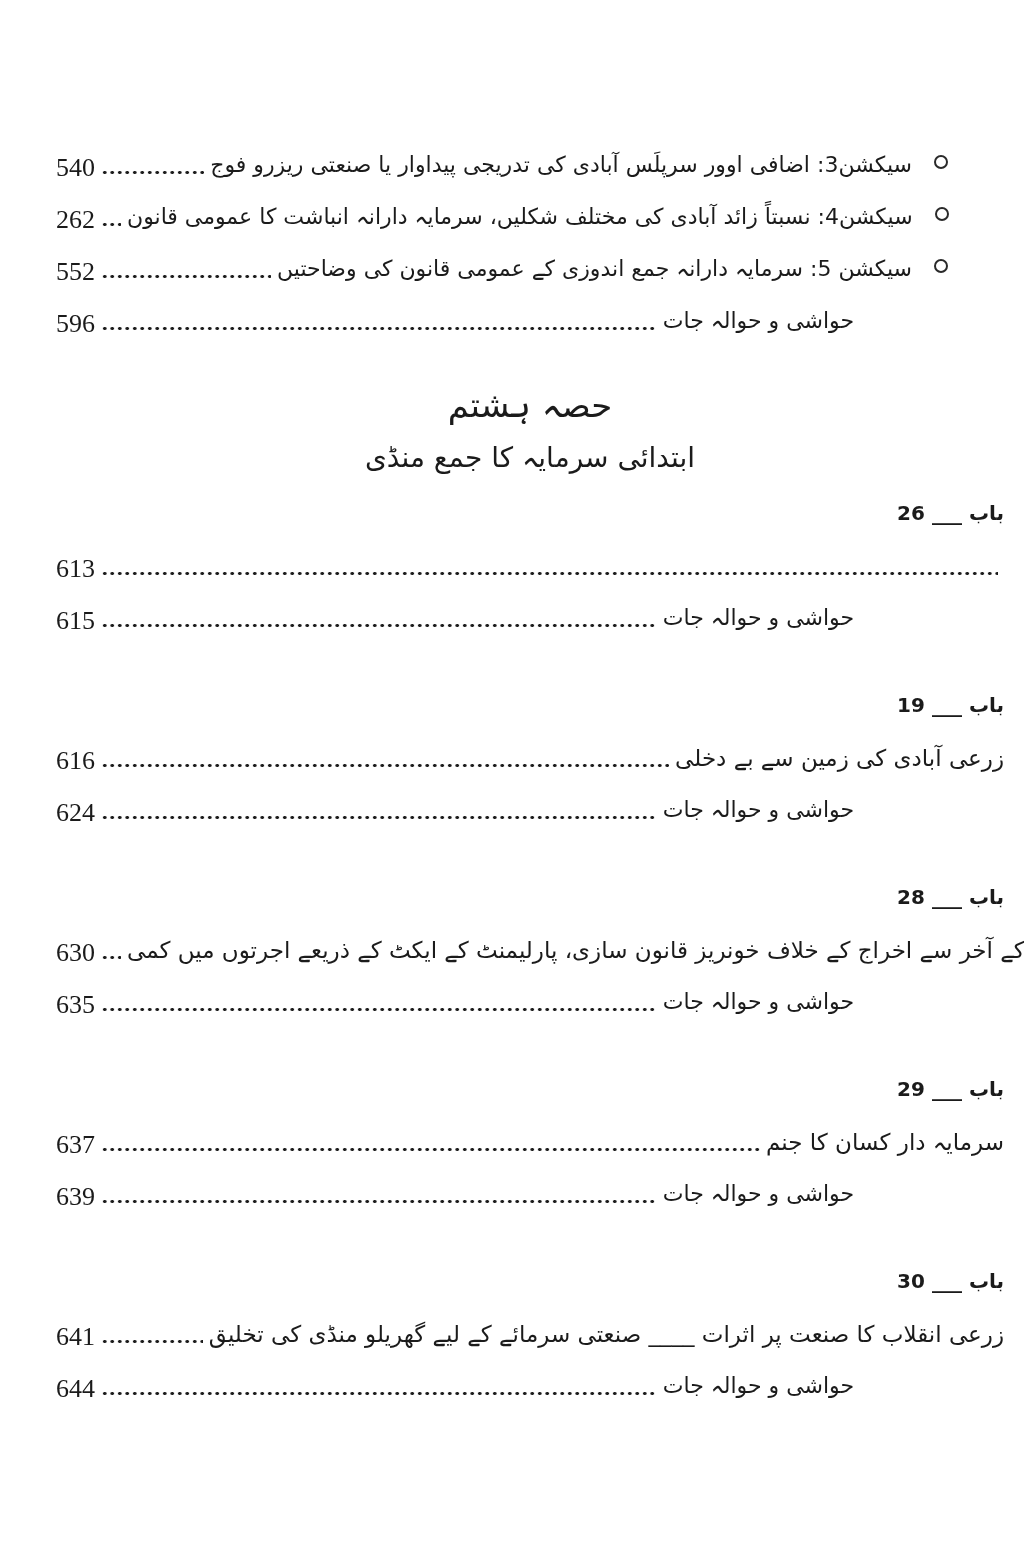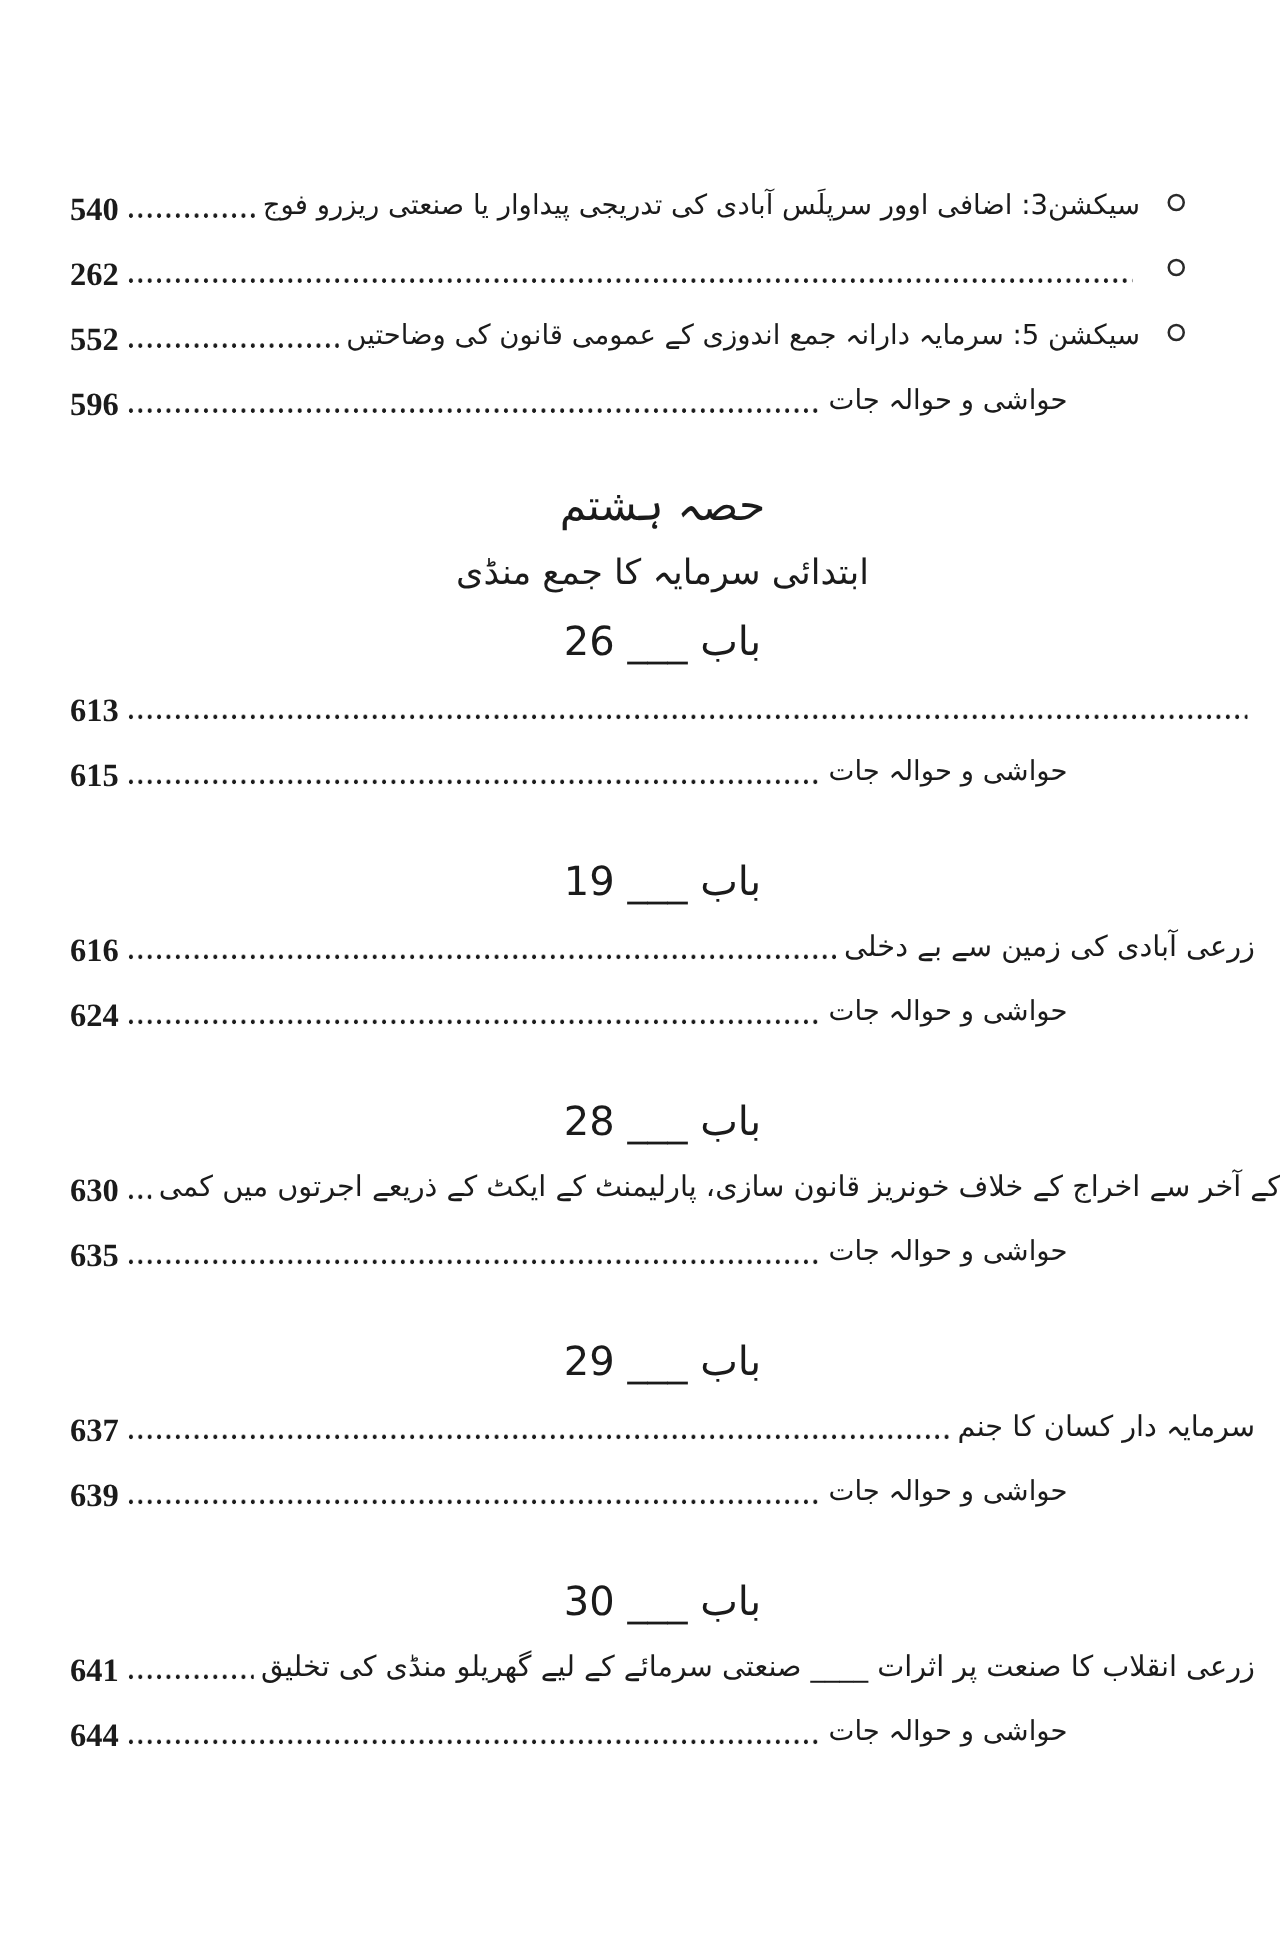--- a/index.html
+++ b/index.html
@@ -20,21 +20,20 @@
     display: flex;
     align-items: flex-end;
     height: 46px;
     margin-bottom: 6px;
   }
   .pg {
     font-family: "Liberation Serif", serif;
     font-size: 26px;
     line-height: 1.05;
     flex: 0 0 auto;
-    font-weight: bold;
   }
   .leader {
     flex: 1 1 auto;
     min-width: 20px;
     height: 30px;
     margin: 0 6px;
     background-image: radial-gradient(circle, #1b1b1b 1.5px, transparent 1.9px);
     background-size: 7.5px 5px;
     background-repeat: repeat-x;
     background-position: left bottom 6px;
@@ -69,25 +68,25 @@
   .row.fn { padding-right: 150px; text-align: right; }
   .row.fn .lbl { font-size: 22px; }
   
   .part { text-align: center; margin-top: 48px; }
   .part-title { font-size: 34px; font-weight: normal; line-height: 1.2; }
   .part-sub { font-size: 28px; margin-top: 14px; line-height: 1.3; }
   
   .chapter { margin-top: 48px; }
   .chapter.first { margin-top: 14px; }
   .ch-head {
-    text-align: center;
+    text-align: right;
     height: 46px;
     line-height: 46px;
-    font-size: 32px;
-    font-weight: normal;
+    font-size: 20px;
+    font-weight: bold;
   }
 </style>
 </head>
 <body>
 
 <div class="page">
 
   <div class="sections">
 
     <div class="row">
@@ -95,20 +94,21 @@
       <span class="leader"></span>
       <span class="lbl" dir="rtl">سیکشن3: اضافی اوور سرپلَس آبادی کی تدریجی پیداوار یا صنعتی ریزرو فوج</span>
       <span class="bullet-wrap">
           <span class="circle"></span>
         </span>
     </div>
 
     <div class="row">
       <span class="pg">262</span>
       <span class="leader"></span>
+      <span class="lbl" dir="rtl">سیکشن4: نسبتاً زائد آبادی کی مختلف شکلیں، سرمایہ دارانہ انباشت کا عمومی قانون</span>
       <span class="bullet-wrap">
           <span class="circle"></span>
         </span>
     </div>
 
     <div class="row">
       <span class="pg">552</span>
       <span class="leader"></span>
       <span class="lbl" dir="rtl">سیکشن 5: سرمایہ دارانہ جمع اندوزی کے عمومی قانون کی وضاحتیں</span>
       <span class="bullet-wrap">

